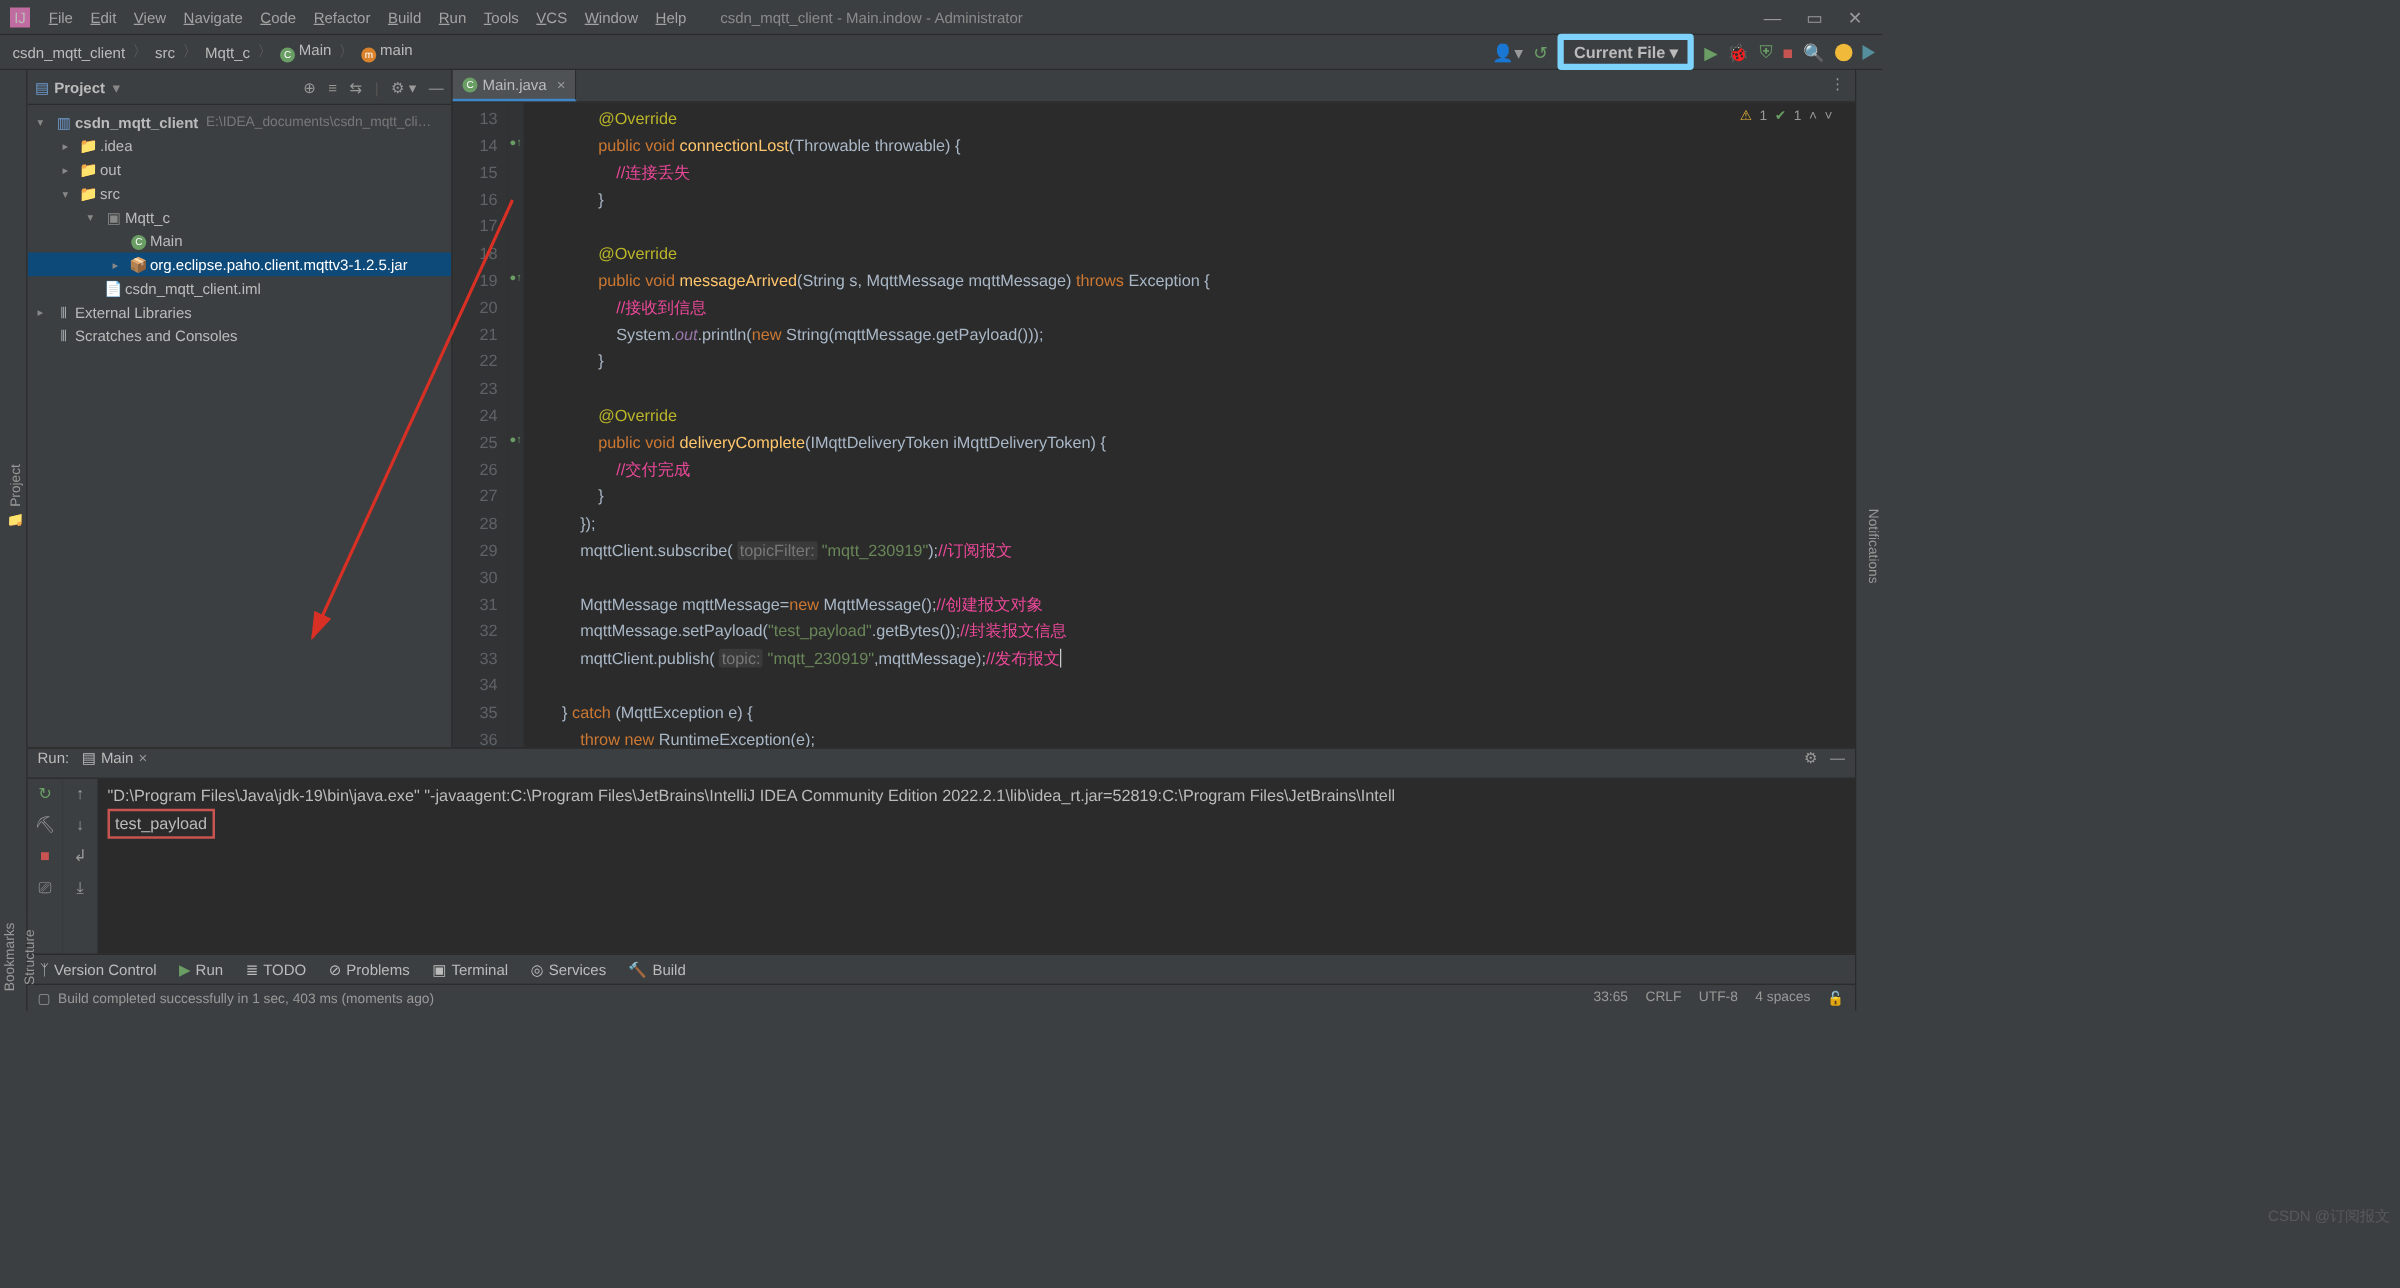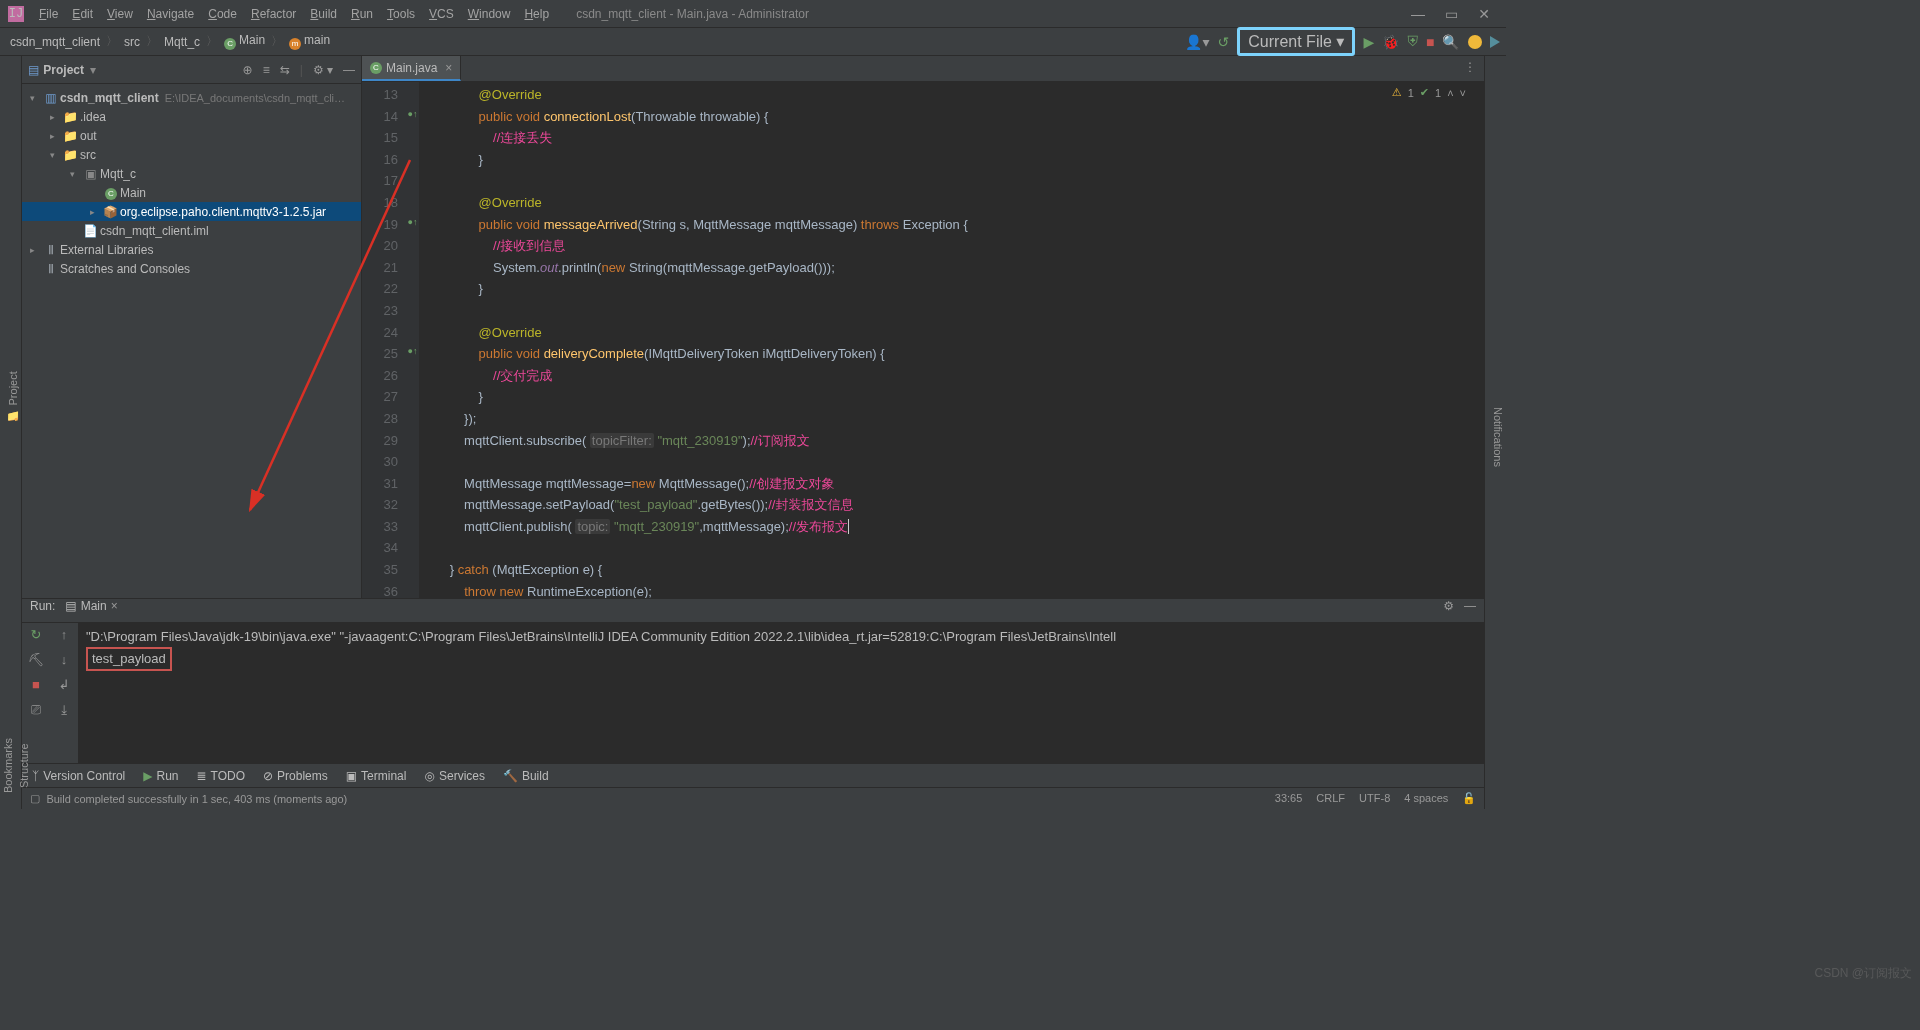--- a/index.html
+++ b/index.html
@@ -1,31 +1,31 @@
 <!DOCTYPE html>
 <html><head>
 <meta charset="utf-8">
 <style>
 * { margin:0; padding:0; box-sizing:border-box; font-family:"Segoe UI",Arial,sans-serif; }
 body { background:#3c3f41; color:#bbbbbb; font-size:12px; width:1506px; height:809px; overflow:hidden; display:flex; flex-direction:column; }
 .titlebar { height:28px; background:#3c3f41; display:flex; align-items:center; padding:0 4px; border-bottom:1px solid #2b2b2b; }
-.titlebar .logo { width:16px; height:16px; background:#c16ca0; margin:0 8px 0 4px; display:flex; align-items:center; justify-content:center;font-family:Liberation Mono, monospace; }
+.titlebar .logo { width:16px; height:16px; background:#c16ca0; margin:0 8px 0 4px; display:flex; align-items:center; justify-content:center; }
 .titlebar .menu-item { padding:4px 7px; color:#a3a3a3; cursor:pointer; }
 .titlebar .menu-item u { text-decoration:underline; }
 .titlebar .title { margin-left:20px; color:#8a8a8a; }
 .titlebar .win-controls { margin-left:auto; display:flex; gap:20px; padding-right:12px; }
 .titlebar .win-controls span { color:#999; font-size:14px; cursor:pointer; }
 .navbar { height:28px; background:#3c3f41; display:flex; align-items:center; padding:0 6px; border-bottom:1px solid #2b2b2b; }
 .navbar .crumb { color:#bbb; padding:0 4px; }
 .navbar .sep { color:#666; padding:0 2px; }
 .navbar .crumb-icon { display:inline-block; width:12px; height:12px; border-radius:50%; background:#6a9e65; margin-right:3px; vertical-align:-2px; font-size:8px; text-align:center; color:#fff; line-height:12px; }
 .navbar .orange-icon { background:#d9822b; }
 .navbar-right { margin-left:auto; display:flex; align-items:center; gap:8px; }
 .navbar-right .btn { color:#999; cursor:pointer; font-size:14px; }
-.navbar-right .current-file { border:3px solid #7dd3fc; padding:2px 8px; border-radius:3px; color:#bbb; font-size:16px; }
+.navbar-right .current-file { border:5px solid #7dd3fc; padding:2px 8px; border-radius:3px; color:#bbb; font-size:13px;font-weight:bold; }
 .green { color:#6a9e65 !important; }
 .bug { color:#6a9e65 !important; }
 .red { color:#c75450 !important; }
 .yellow-circle { display:inline-block; width:14px; height:14px; border-radius:50%; background:#f0b93a; }
 .play-lg { display:inline-block; width:0; height:0; border-left:10px solid #558e9c; border-top:6px solid transparent; border-bottom:6px solid transparent; }
 
 .main-area { flex:1; display:flex; overflow:hidden; }
 .left-gutter { width:22px; background:#3c3f41; border-right:1px solid #2b2b2b; writing-mode:vertical-rl; text-align:center; padding-top:8px; color:#999; font-size:11px; }
 .left-gutter div { transform:rotate(180deg); padding:8px 2px; cursor:pointer; }
 .right-gutter { width:22px; background:#3c3f41; border-left:1px solid #2b2b2b; writing-mode:vertical-rl; text-align:center; padding-top:8px; color:#999; font-size:11px; }
@@ -109,21 +109,21 @@
       <span class="menu-item"><u>N</u>avigate</span>
       <span class="menu-item"><u>C</u>ode</span>
       <span class="menu-item"><u>R</u>efactor</span>
       <span class="menu-item"><u>B</u>uild</span>
       <span class="menu-item"><u>R</u>un</span>
       <span class="menu-item"><u>T</u>ools</span>
       <span class="menu-item"><u>V</u>CS</span>
       <span class="menu-item"><u>W</u>indow</span>
       <span class="menu-item"><u>H</u>elp</span>
     </div>
-  <div class="title">csdn_mqtt_client - Main.java - Administrator</div>
+  <div class="title">csdn_mqtt_client - Main.indow - Administrator</div>
   <div class="win-controls">
     <span>—</span>
     <span>▭</span>
     <span>✕</span>
   </div>
 </div>
 
 <div class="navbar">
   <span class="crumb">csdn_mqtt_client</span>
     <span class="sep">〉</span>

